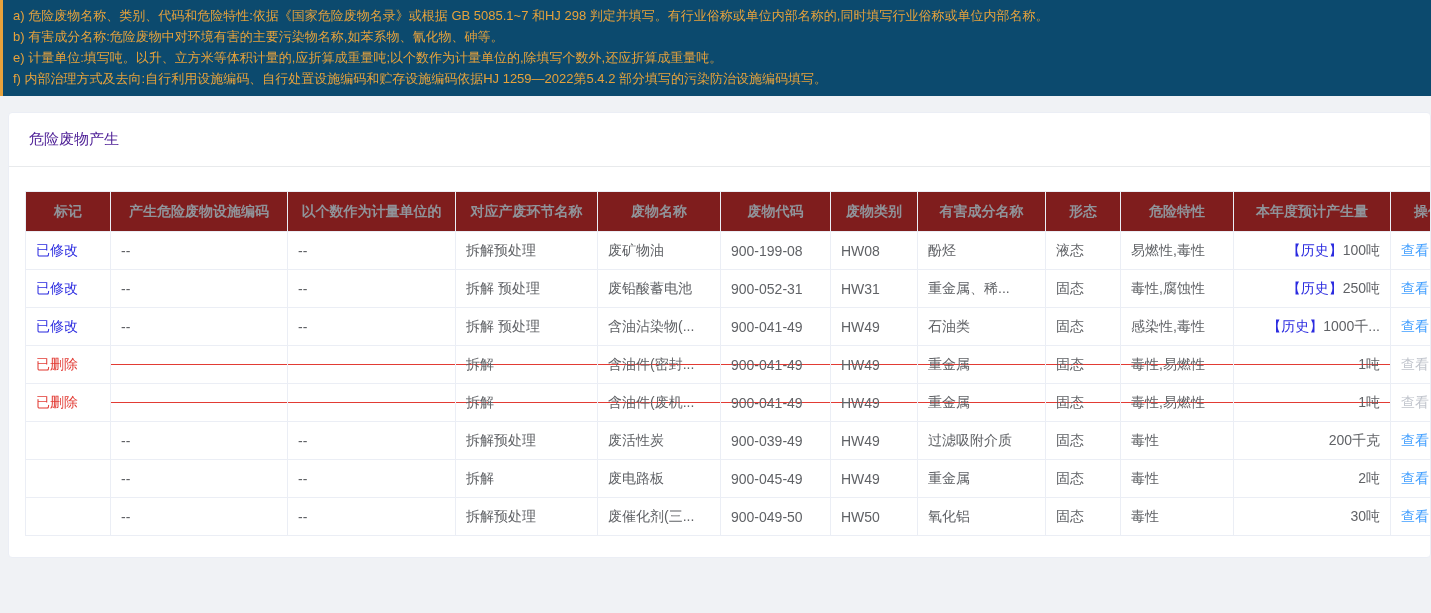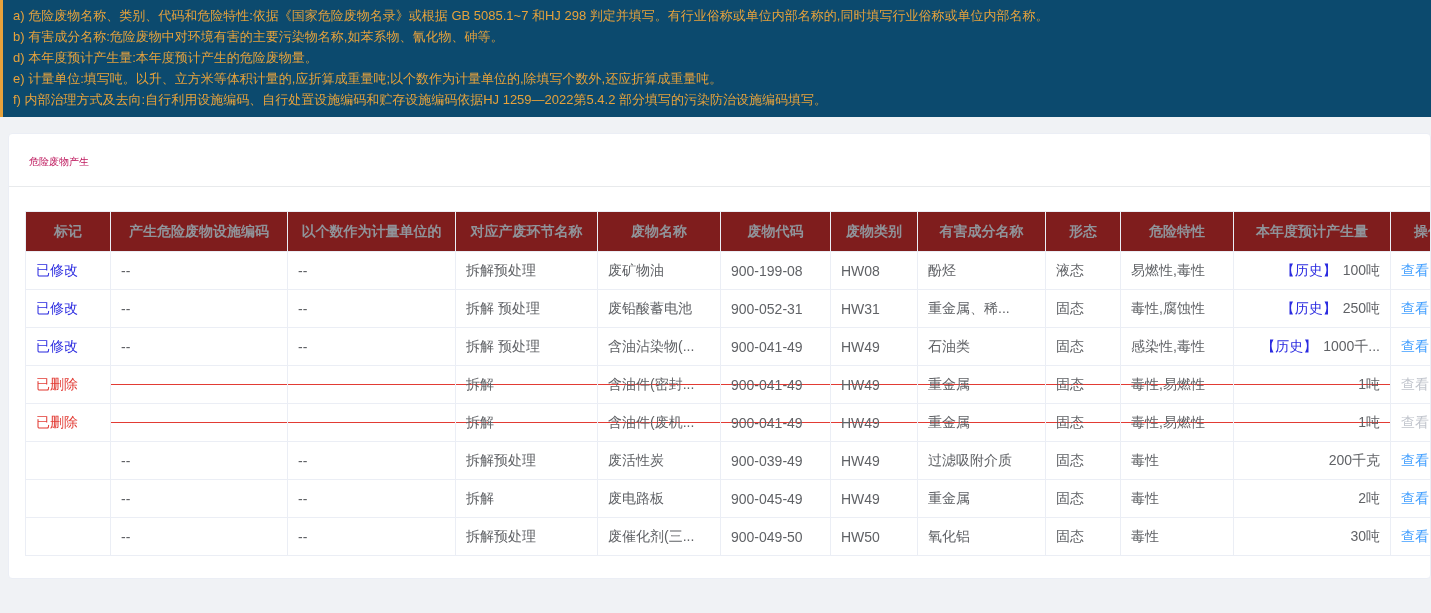--- a/index.html
+++ b/index.html
@@ -23,21 +23,21 @@
     width:calc(100% - 8px);
     height:446px;
     background:#ffffff;
     border:1px solid #ebeef5;
     border-radius:4px;
   }
   .card-header {
     padding:17px 20px;
     border-bottom:1px solid #e8eaec;
   }
-  .card-title { font-size:10px; color:#be185d; }
+  .card-title { font-size:15px; color:#4c1d95; }
   .card-body { padding:24px 0 20px 16px; overflow:hidden; }
   table.waste-table {
     border-collapse:collapse; table-layout:fixed;
     width:1440px; font-size:14px;
   }
   .waste-table th, .waste-table td {
     border:1px solid var(--border,#EBEEF5);
     white-space:nowrap; overflow:hidden;
   }
   .waste-table th {
@@ -45,40 +45,39 @@
     font-weight:bold; height:40px; text-align:center; padding:0 6px;
     background:#7f1d1d;
   }
   .waste-table td {
     color:var(--body-text,#606266);
     height:38px; padding:0 10px; text-align:left;
   }
   td.amount { text-align:right; }
   td.mark-modified { color:var(--tag-blue,#2B2BE0); }
   td.mark-deleted  { color:var(--danger-red,#E23B34); }
-  .history-tag { color:var(--tag-blue,#2B2BE0); margin-right:6px; }
+  .history-tag { color:var(--tag-blue,#2B2BE0); }
   .view-link { color:var(--link-blue,#409EFF); cursor:pointer;font-family:Liberation Mono, monospace; }
   .view-link.disabled { color:#c0c4cc; cursor:default; }
   
   td.strike {
     background-image:linear-gradient(var(--danger-red,#E23B34),var(--danger-red,#E23B34));
     background-size:100% 1px;
     background-repeat:no-repeat;
     background-position:left center;
   }
 </style>
 </head>
 <body>
 
 <div class="page">
 
   <div class="notes">
     <div class="note-line">a) 危险废物名称、类别、代码和危险特性:依据《国家危险废物名录》或根据 GB 5085.1~7 和HJ 298 判定并填写。有行业俗称或单位内部名称的,同时填写行业俗称或单位内部名称。</div>
     <div class="note-line">b) 有害成分名称:危险废物中对环境有害的主要污染物名称,如苯系物、氰化物、砷等。</div>
-    <div class="note-line">d) 本年度预计产生量:本年度预计产生的危险废物量。</div>
     <div class="note-line">e) 计量单位:填写吨。以升、立方米等体积计量的,应折算成重量吨;以个数作为计量单位的,除填写个数外,还应折算成重量吨。</div>
     <div class="note-line">f) 内部治理方式及去向:自行利用设施编码、自行处置设施编码和贮存设施编码依据HJ 1259—2022第5.4.2 部分填写的污染防治设施编码填写。</div>
   </div>
 
   <div class="card">
     <div class="card-header">
       <span class="card-title">危险废物产生</span>
     </div>
     <div class="card-body">
       <table class="waste-table">

